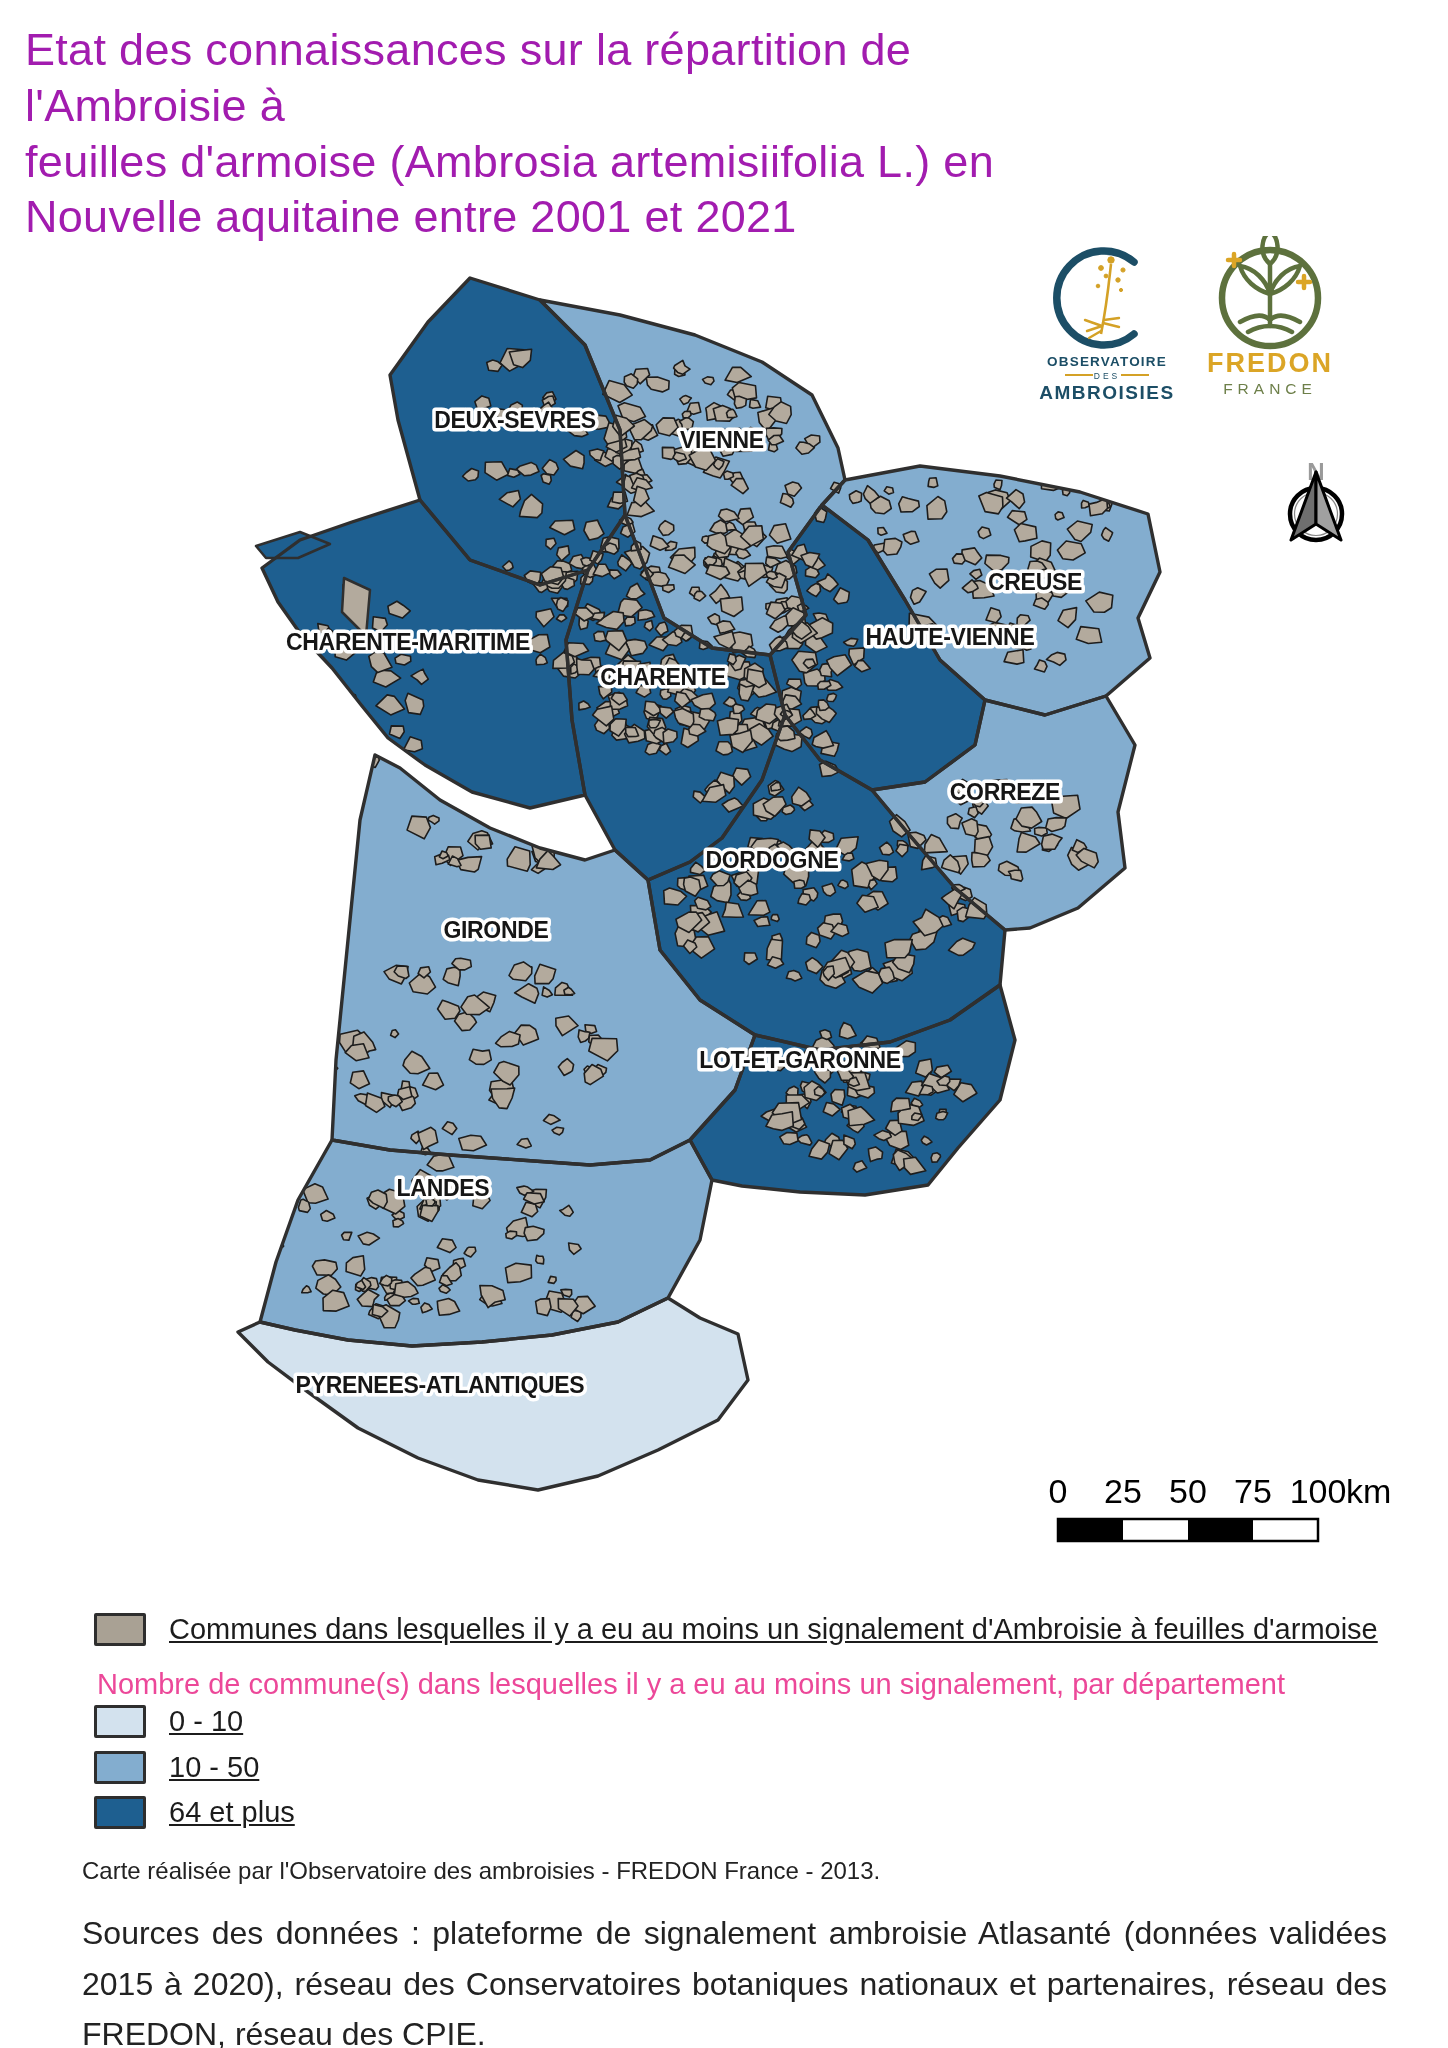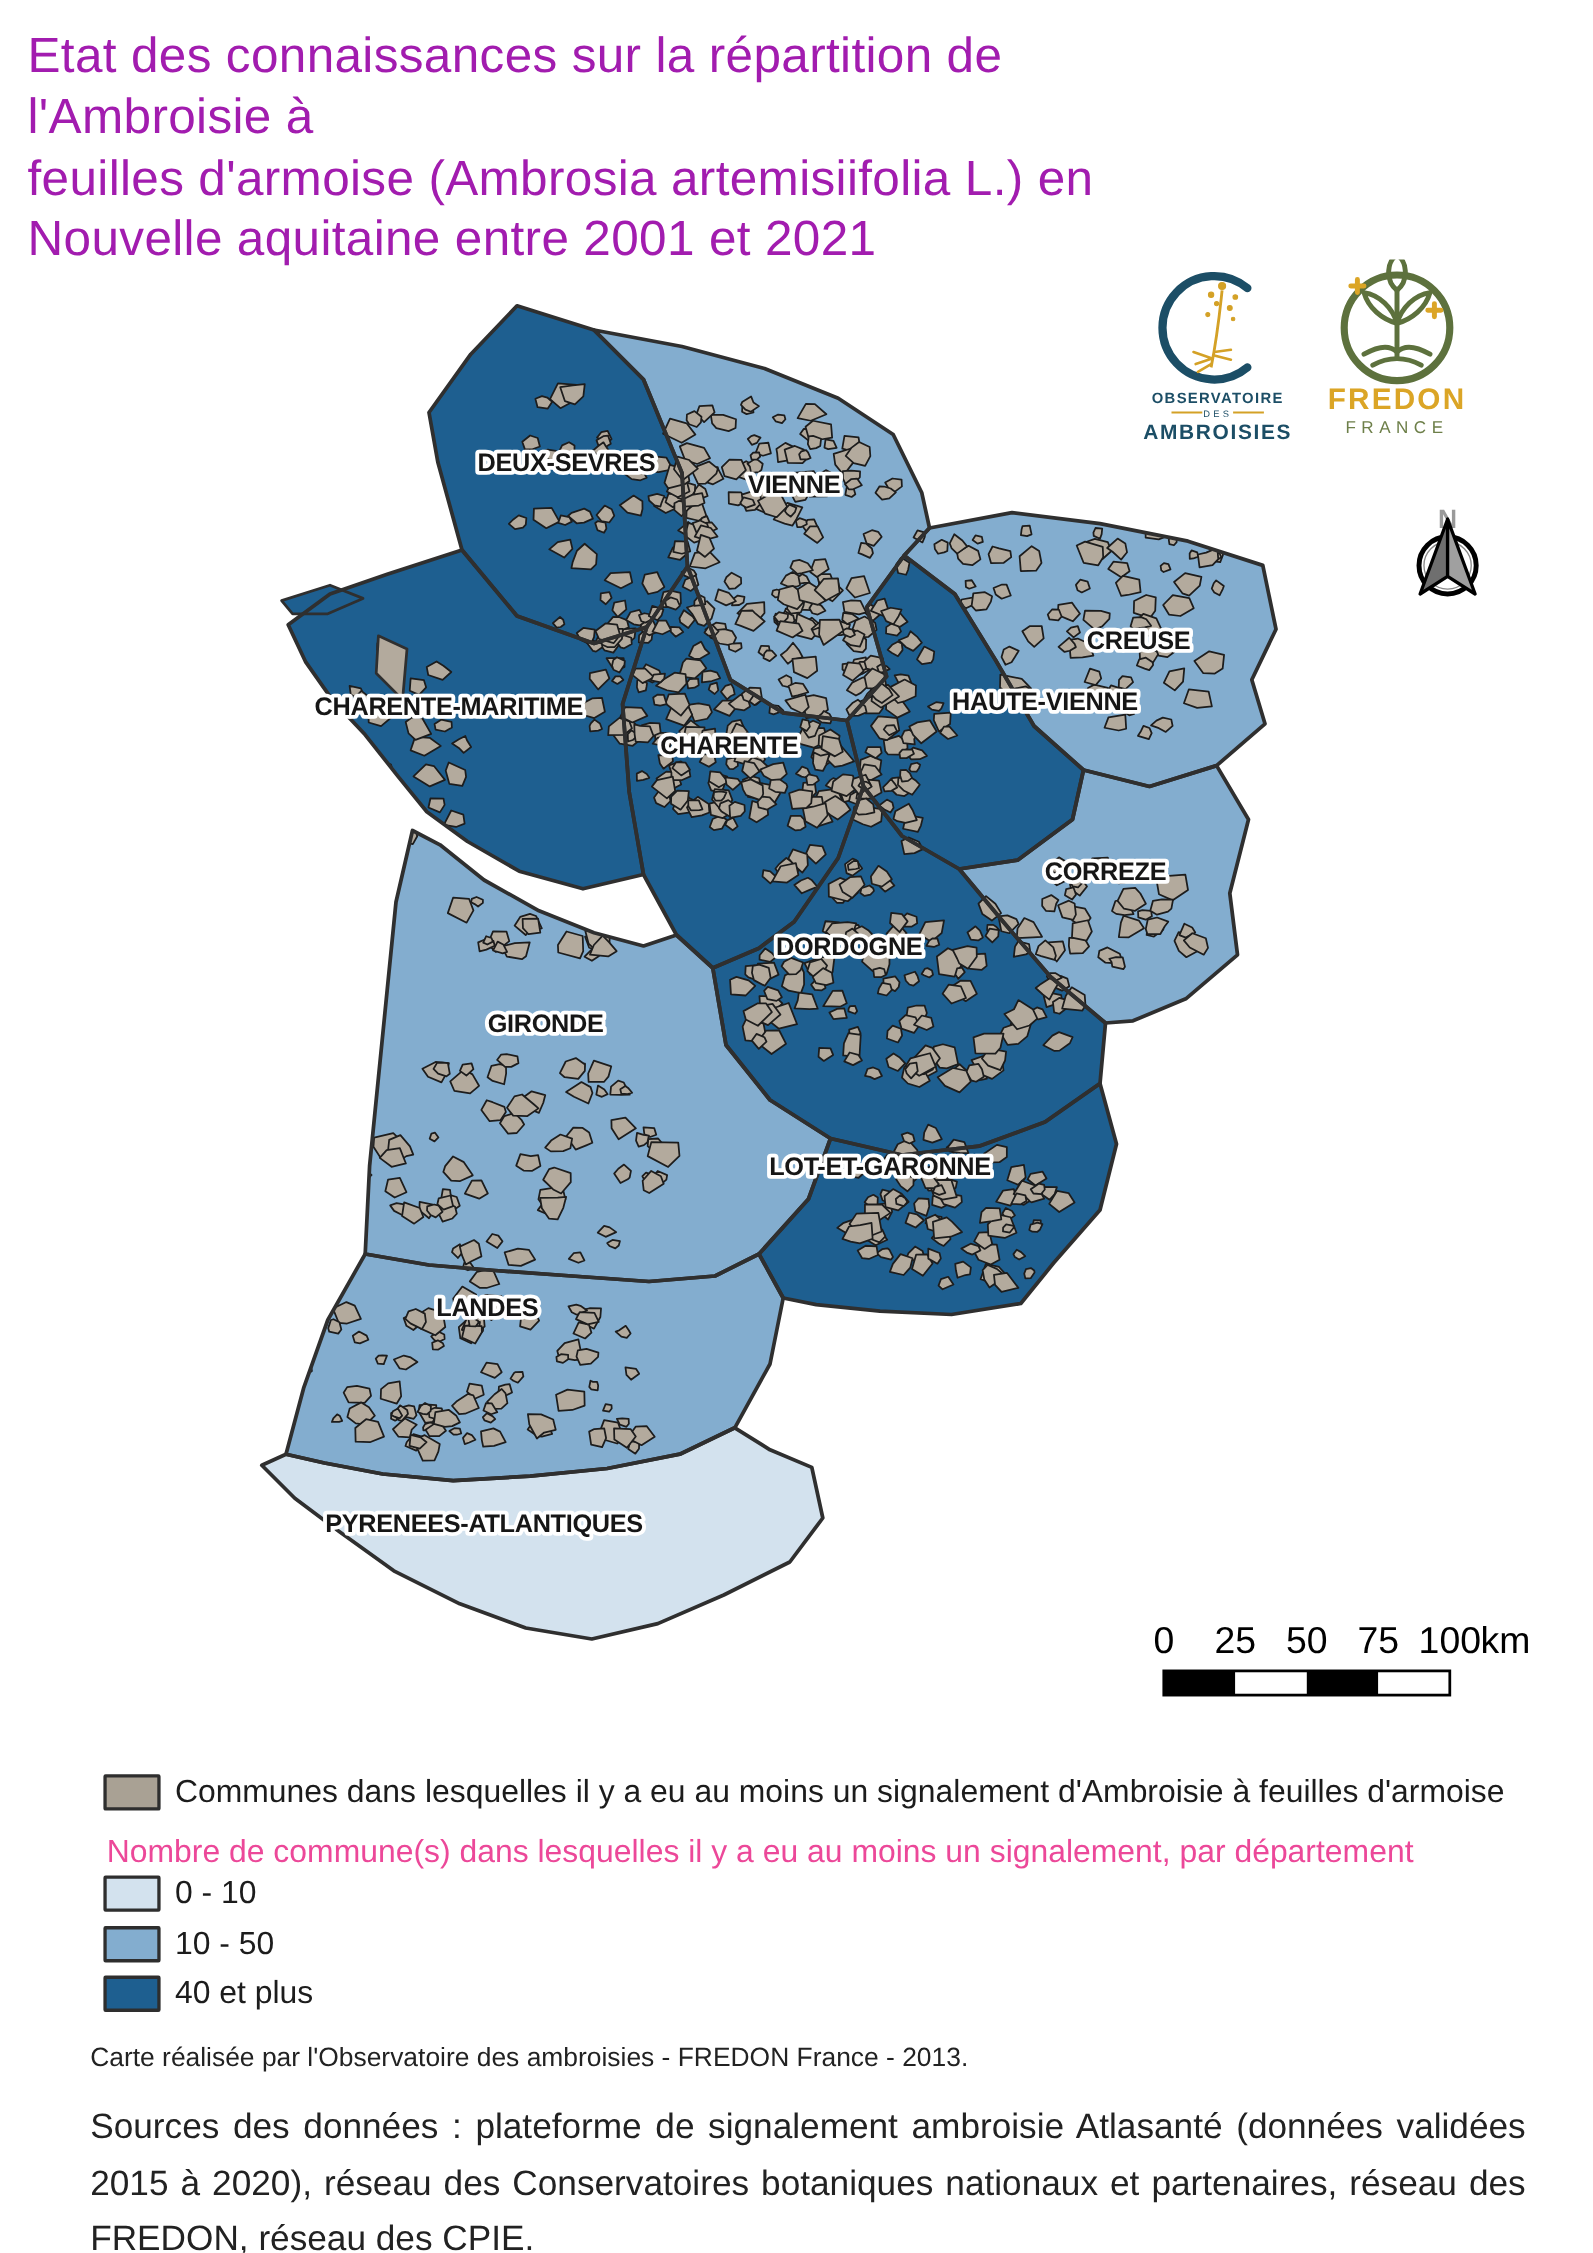--- a/index.html
+++ b/index.html
@@ -7,21 +7,21 @@
     width:1448px;height:2048px;position:relative;background:#ffffff;
     font-family:"Liberation Sans", sans-serif;color:#1c1c1c;overflow:hidden;
   }
   .title{
     position:absolute;top:22px;left:25px;width:1105px;
     font-size:45px;line-height:1.24;color:#a21caf;letter-spacing:.3px;font-weight:500;
   }
   .title .it{}
   #logos-svg{position:absolute;left:1035px;top:236px;}
   #map-svg{position:absolute;left:0;top:0;}
-  .lrow{position:absolute;display:flex;align-items:center;gap:13px;}
+  .lrow{position:absolute;display:flex;align-items:center;gap:23px;text-decoration:underline;}
   .swatch{width:46px;height:27px;border:3px solid #2e2e2e;border-radius:2px;flex:0 0 auto;}
   .ltext{font-size:29px;color:#1c1c1c;white-space:nowrap;}
   .lsection{position:absolute;font-size:29px;color:#ec4899;white-space:nowrap;}
   .credit{position:absolute;left:82px;top:1857px;font-size:24px;color:#222;}
   .sources{
     position:absolute;left:82px;top:1908px;width:1305px;font-size:32px;color:#222;
     text-align:justify;line-height:1.58;
   }
 </style>
 </head>
@@ -956,17 +956,17 @@
 <div class="lrow" style="left:94px;top:1705px;">
   <div class="swatch" style="background: rgb(211, 226, 238);"></div>
   <div class="ltext">0 - 10</div>
 </div>
 <div class="lrow" style="left:94px;top:1751px;">
   <div class="swatch" style="background: rgb(131, 173, 207);"></div>
   <div class="ltext">10 - 50</div>
 </div>
 <div class="lrow" style="left:94px;top:1796px;">
   <div class="swatch" style="background: rgb(30, 95, 144);"></div>
-  <div class="ltext">40 et plus</div>
+  <div class="ltext">64 et plus</div>
 </div>
 
 <div class="credit">Carte réalisée par l'Observatoire des ambroisies - FREDON France - 2013.</div>
 <div class="sources">Sources des données : plateforme de signalement ambroisie Atlasanté (données validées 2015 à 2020), réseau des Conservatoires botaniques nationaux et partenaires, réseau des FREDON, réseau des CPIE.</div>
 
 </body></html>

